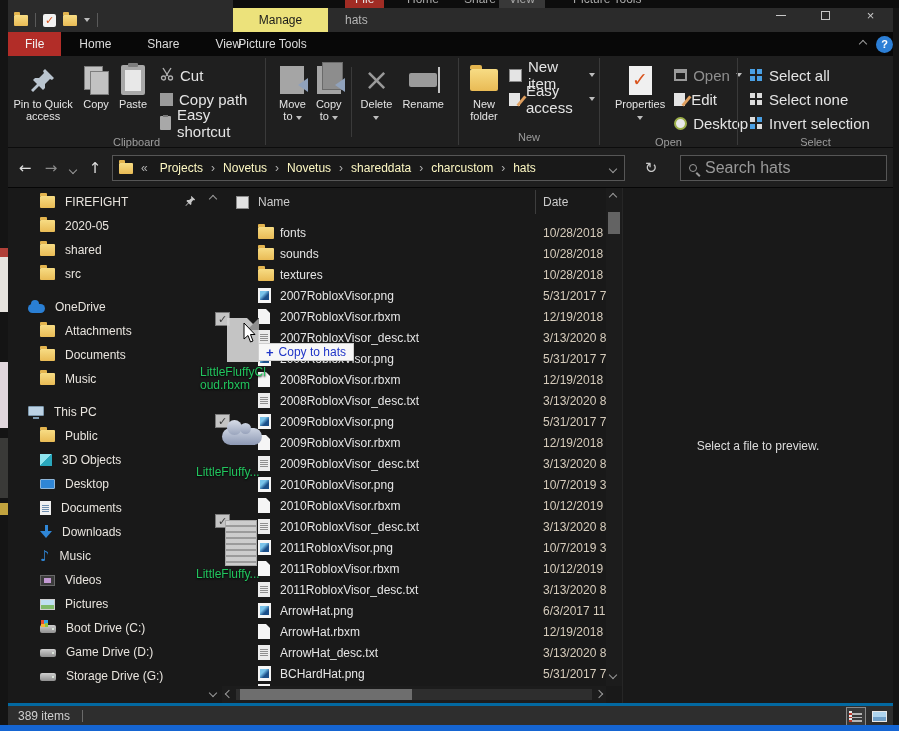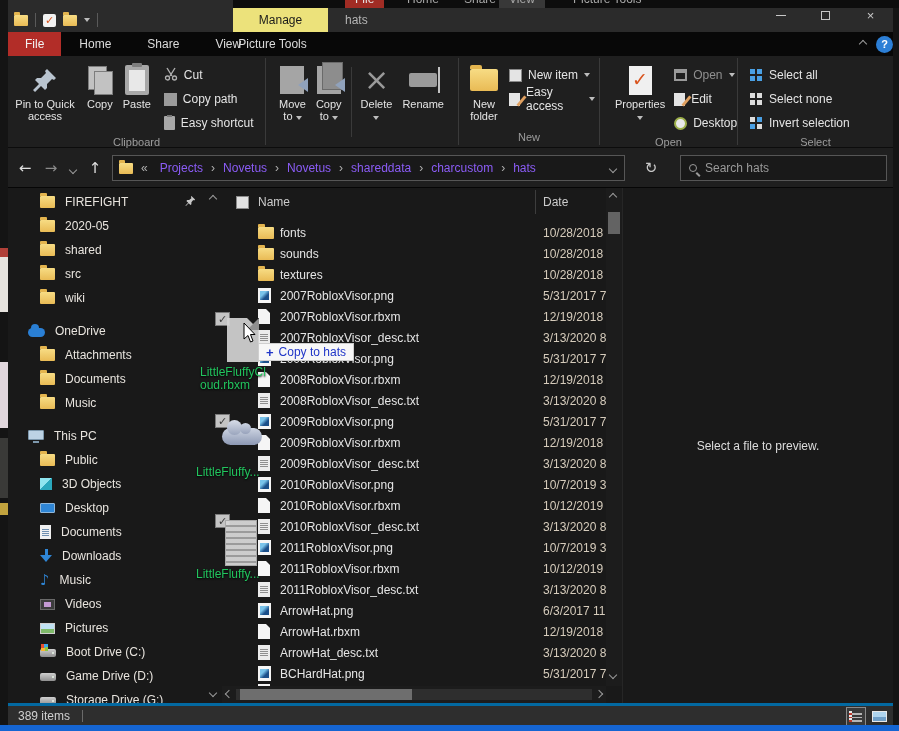--- a/index.html
+++ b/index.html
@@ -44,21 +44,21 @@
 
   
   .ribbon { position:absolute; left:8px; top:56px; width:885px; height:92px; background:#1f1f1f; border-bottom:1px solid #0c0c0c; display:flex; z-index:4; }
   .rgroup { display:flex; flex-direction:column; }
   .rg-body { flex:1; display:flex; align-items:flex-start; padding-top:3px; }
   .rg-label { height:17px; text-align:center; color:#9c9c9c; font-size:11px; line-height:15px; }
   .rg-sep { width:1px; background:#3a3a3a; margin:2px 0; }
   .bb { display:flex; flex-direction:column; align-items:center; padding:3px 5px 0; color:#e4e4e4; font-size:11px; line-height:12px; text-align:center; }
   .bb .bico { height:36px; display:flex; align-items:center; justify-content:center; }
   .sb-col { display:flex; flex-direction:column; padding-top:4px; }
-  .sb { display:flex; align-items:center; gap:6px; font-size:12px; color:#e4e4e4; height:24px; padding:0 4px; }
+  .sb { display:flex; align-items:center; gap:6px; font-size:15px; color:#e4e4e4; height:24px; padding:0 4px; }
   .sb.dim { color:#8f8f8f; }
   .mini-sep { width:1px; background:#3a3a3a; margin:8px 4px; height:70px; }
 
   
   .ri-copy { width:24px; height:28px; position:relative; }
   .ri-copy::before,.ri-copy::after { content:""; position:absolute; width:17px; height:22px; background:#c2c2c2; border:1px solid #7d7d7d; }
   .ri-copy::before { left:0; top:0; } .ri-copy::after { left:6px; top:5px; }
   .ri-paste { width:24px; height:30px; background:#a8a8a8; border-radius:2px; position:relative; }
   .ri-paste::before { content:""; position:absolute; top:-2px; left:7px; width:10px; height:4px; background:#7d7d7d; border-radius:1px; }
   .ri-paste::after { content:""; position:absolute; top:5px; left:4px; width:16px; height:21px; background:#e8e8e8; }
@@ -86,27 +86,27 @@
   .si-win { width:13px; height:12px; border:2px solid #9a9a9a; border-top-width:4px; }
   .si-edit { width:11px; height:13px; background:#e4e4e4; position:relative; }
   .si-edit::after { content:""; position:absolute; right:-3px; bottom:-1px; width:3px; height:12px; background:#e0a060; transform:rotate(40deg); }
 
   
   .addrrow { position:absolute; left:8px; top:148px; width:885px; height:40px; background:#1f1f1f; border-bottom:1px solid #060606; z-index:4; display:flex; align-items:center; }
   .nav-glyph { font-family:"DejaVu Sans",sans-serif; font-size:15px; color:#e0e0e0; width:26px; text-align:center; }
   .addr-box { position:absolute; left:104px; top:7px; width:513px; height:26px; background:#191919; border:1px solid #565656; display:flex; align-items:center; padding:0 6px; font-size:12px; }
   .crumbs { display:flex; align-items:center; }
   .crumb-wrap { display:flex; align-items:center; }
-  .crumb { padding:0 8px; color:#8b5cf6; }
+  .crumb { padding:0 8px; color:#fef9c3; }
   .crumb-sep { color:#b0b0b0; font-size:12px; }
   .crumb-wrap:last-child .crumb-sep { display:none; }
   .addr-caret { position:absolute; right:8px; }
   .refresh-glyph { position:absolute; left:630px; top:7px; width:26px; height:26px; text-align:center; line-height:26px; color:#c8c8c8; font-size:15px; font-family:"DejaVu Sans",sans-serif; }
   .search-box { position:absolute; left:672px; top:7px; width:207px; height:26px; background:#191919; border:1px solid #565656; display:flex; align-items:center; padding:0 8px; gap:8px; }
-  .search-box input { background:transparent; border:none; outline:none; color:#c8c8c8; font-size:12px; font-family:inherit; width:150px; }
+  .search-box input { background:transparent; border:none; outline:none; color:#c8c8c8; font-size:16px; font-family:inherit; width:150px; }
   .search-box input::placeholder { color:#9a9a9a; }
   .mag { width:8px; height:8px; border:1.5px solid #9a9a9a; border-radius:50%; position:relative; flex:none; }
   .mag::after { content:""; position:absolute; left:7px; top:7px; width:5px; height:1.5px; background:#9a9a9a; transform:rotate(45deg); transform-origin:0 0; }
 
   
   .main { position:absolute; left:8px; top:188px; width:885px; height:515px; background:#191919; z-index:3; overflow:hidden; }
 
   
   .sidebar { position:absolute; left:0; top:0; width:214px; height:515px; font-size:12px; }
   .side-item { height:24px; display:flex; align-items:center; gap:10px; color:#e8e4de; position:relative; }
@@ -502,25 +502,20 @@
         <div class="side-item ind2">
         <span class="sic ic-folder"></span>
         <span>shared</span>
 
       </div>
         <div class="side-item ind2">
         <span class="sic ic-folder"></span>
         <span>src</span>
 
       </div>
-        <div class="side-item ind2">
-        <span class="sic ic-folder"></span>
-        <span>wiki</span>
-
-      </div>
         <div class="side-item ind1 gap">
         <span class="sic ic-cloud"></span>
         <span>OneDrive</span>
 
       </div>
         <div class="side-item ind2">
         <span class="sic ic-folder"></span>
         <span>Attachments</span>
 
       </div>

